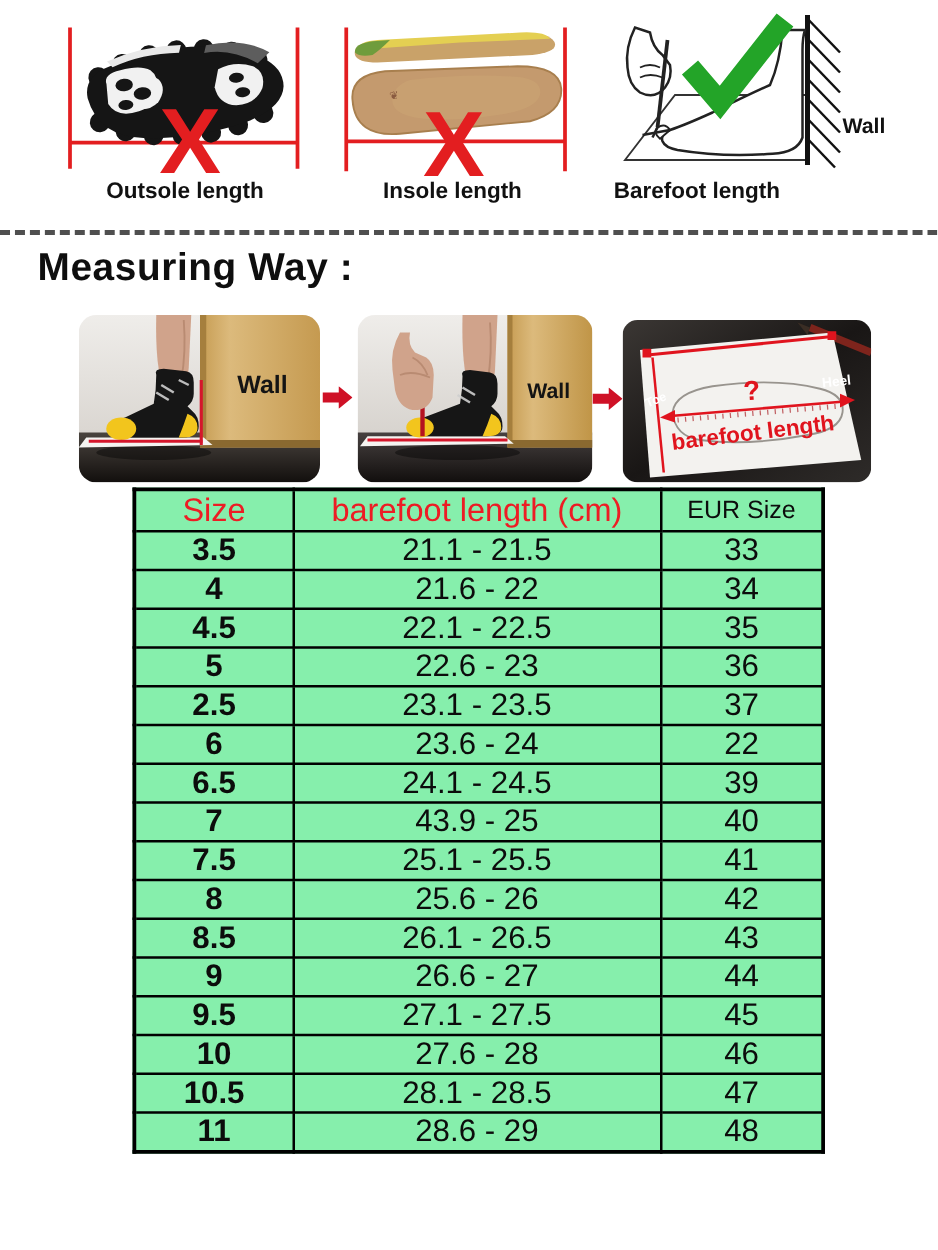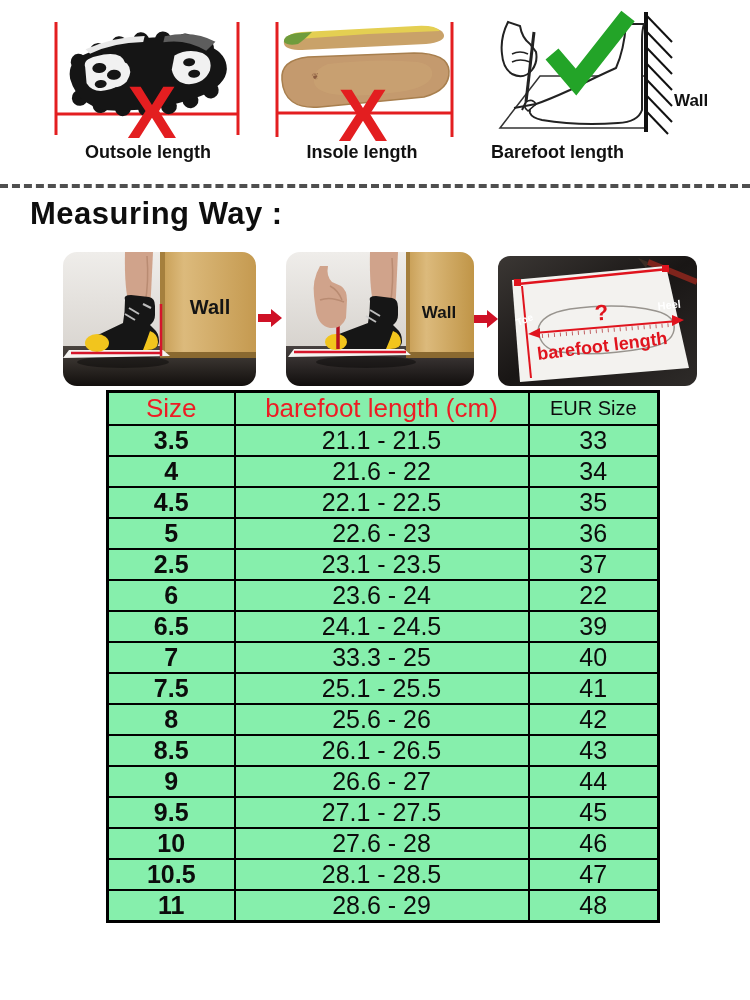--- a/index.html
+++ b/index.html
@@ -316,21 +316,21 @@
           <td>23.6 - 24</td>
           <td>22</td>
         </tr>
         <tr>
           <td class="col-size">6.5</td>
           <td>24.1 - 24.5</td>
           <td>39</td>
         </tr>
         <tr>
           <td class="col-size">7</td>
-          <td>33.3 - 25</td>
+          <td>43.9 - 25</td>
           <td>40</td>
         </tr>
         <tr>
           <td class="col-size">7.5</td>
           <td>25.1 - 25.5</td>
           <td>41</td>
         </tr>
         <tr>
           <td class="col-size">8</td>
           <td>25.6 - 26</td>

